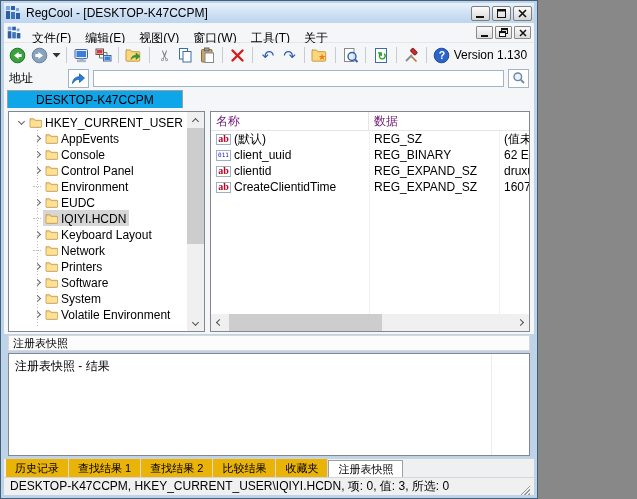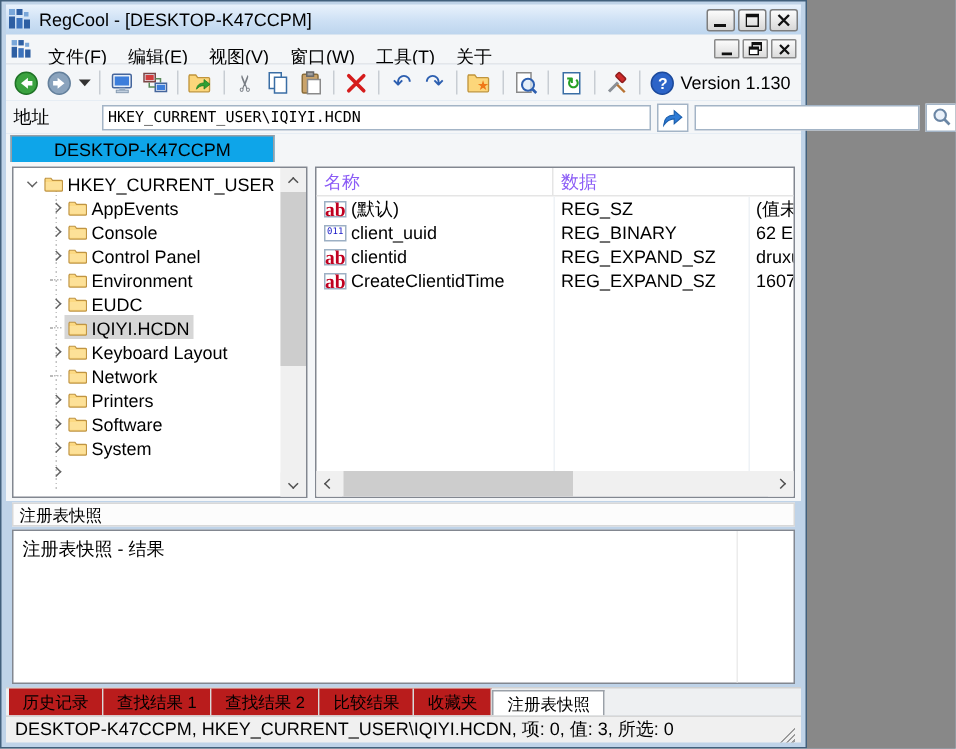--- a/index.html
+++ b/index.html
@@ -66,50 +66,50 @@
   .row-content{display:flex;align-items:center;gap:3px;padding:0 3px 0 2px;height:16px;}
   .tree-row.selected .row-content{background:#d6d6d6;}
   .tree-label{padding-top:1px;}
   .tree-vscroll{width:17px;flex:none;background:#f0f0f0;display:flex;flex-direction:column;}
   .scroll-arrow{height:16px;width:17px;flex:none;display:flex;align-items:center;justify-content:center;background:#f0f0f0;border:none;padding:0;}
   .scroll-arrow .exp{border-color:#505050;}
   .vtrack{flex:1;position:relative;}
   .vthumb{position:absolute;left:0;right:0;top:0;height:62%;background:#cdcdcd;}
   .list-pane{flex:1;border:1px solid #828790;background:#fff;display:flex;flex-direction:column;min-width:0;}
   .list-header{flex:none;height:19px;display:flex;align-items:center;border-bottom:1px solid #e5e5e5;}
-  .hcell{padding:0 5px;height:100%;display:flex;align-items:center;border-right:1px solid #e5e5e5;color:#8b5cf6;}
+  .hcell{padding:0 5px;height:100%;display:flex;align-items:center;border-right:1px solid #e5e5e5;color:#701a75;}
   .col-name{width:158px;flex:none;}
   .col-type{width:130px;flex:none;}
   .col-data{flex:1;border-right:none;min-width:0;}
   .list-body{flex:1;position:relative;overflow:hidden;}
   .gridline{position:absolute;top:0;bottom:0;width:1px;background:#eef2f6;}
   .g1{left:158px;} .g2{left:288px;}
   .list-row{height:16px;display:flex;align-items:center;position:relative;}
   .cell{padding:0 5px;display:flex;align-items:center;gap:3px;overflow:hidden;white-space:nowrap;}
   .vicon{flex:none;width:15px;height:11px;border:1px solid #9db0c4;background:#fff;
-    display:flex;align-items:center;justify-content:center;font-size:13px;line-height:1;}
+    display:flex;align-items:center;justify-content:center;font-size:10px;line-height:1;}
   .vicon.str{color:#c00020;font-weight:bold;font-family:"Liberation Serif",serif;}
   .vicon.bin{color:#1919c8;font-family:"DejaVu Sans Mono",monospace;font-size:6px;letter-spacing:0;}
   .list-hscroll{flex:none;height:17px;background:#f0f0f0;display:flex;}
   .hs-arrow{width:17px;height:17px;flex:none;display:flex;align-items:center;justify-content:center;background:#f0f0f0;border:none;padding:0;}
   .hs-arrow .exp{border-color:#505050;}
   .exp.left{transform:rotate(-135deg);}
   .htrack{flex:1;position:relative;}
   .hthumb{position:absolute;top:0;bottom:0;left:1px;width:54%;background:#cdcdcd;}
   
   .snapshot-caption{flex:none;height:16px;margin:1px 4px 0 4px;background:#fcfcfc;border:1px solid #d8d8d8;
     display:flex;align-items:center;padding:0 4px;font-size:11px;}
   .snapshot-panel{flex:none;height:103px;margin:2px 4px;border:1px solid #828790;background:#fff;
     position:relative;padding:4px 6px;}
   .snapshot-divider{position:absolute;left:482px;top:0;bottom:0;width:1px;background:#ececec;}
   
   .bottom-tabs{flex:none;height:19px;display:flex;align-items:stretch;background:#eef0f2;
     border-top:1px solid #d2d2d2;padding-left:2px;}
   .btab{padding:0 9px;display:flex;align-items:center;font-size:11px;border-right:1px solid #d9d9d9;
-    background:#b91c1c;white-space:nowrap;cursor:default;}
+    background:#eab308;white-space:nowrap;cursor:default;}
   .btab.active{background:#fff;border:1px solid #9aa0a8;border-bottom:none;margin-top:1px;}
   
   .statusbar{flex:none;height:18px;display:flex;align-items:center;background:#f0f0f0;
     border-top:1px solid #d6d6d6;padding:0 4px 0 6px;}
   .grip{margin-left:auto;width:11px;height:11px;align-self:flex-end;
     background:linear-gradient(135deg,transparent 0 55%,#9a9a9a 55% 62%,transparent 62% 72%,#9a9a9a 72% 79%,transparent 79% 89%,#9a9a9a 89% 96%,transparent 96%);}
 </style>
 </head>
 <body>
 
@@ -292,21 +292,20 @@
         <svg width="17" height="17" viewBox="0 0 17 17">
           <circle cx="8.5" cy="8.5" r="7.3" fill="#2c64c8" stroke="#1c4a9c"></circle>
           <text x="5.7" y="12.3" font-size="10.5" font-weight="bold" fill="#fff">?</text>
         </svg>
       </button>
     <span class="version">Version 1.130</span>
   </div>
 
   <div class="addressbar">
     <span class="addr-label">地址</span>
-    <input class="addr-input" type="text" value="HKEY_CURRENT_USER\IQIYI.HCDN" style="">
     <button class="icon-btn">
         <svg width="15" height="13" viewBox="0 0 15 13">
           <path d="M1.5 11.5C1.8 6.8 4.6 4.8 8.5 4.8V1.8l5 4.3-5 4.3V7.3c-3 0-5 1.2-7 4.2z" fill="#2d7bd6" stroke="#1b5fae" stroke-width="0.8"></path>
         </svg>
       </button>
     <input class="addr-search" type="text" value="" style="">
     <button class="icon-btn">
         <svg width="14" height="14" viewBox="0 0 14 14">
           <circle cx="5.8" cy="5.8" r="3.8" fill="#eaf1fa" stroke="#5b7globe" stroke-width="0"></circle>
           <circle cx="5.8" cy="5.8" r="3.8" fill="#eaf1fa" stroke="#5b7globe"></circle>
@@ -477,20 +476,27 @@
                 <path d="M1 2h4.3l1.2 1.6H13c.4 0 .7.3.7.7v6.2c0 .4-.3.8-.7.8H1.7c-.4 0-.7-.3-.7-.8V2.8C1 2.3 1.3 2 1.7 2z" fill="#fcd982" stroke="#c09543" stroke-width="0.9"></path>
                 <path d="M1.5 4.7h11.8v5.6H1.5z" fill="#fde9ad" opacity="0.5"></path>
               </svg>
               <span class="tree-label">System</span>
             </span>
           </div>
           <div class="tree-row">
             <span class="tree-spacer" style="width: 18px;"></span>
             <span class="expbox">
               <span class="exp right"></span>
+            </span>
+            <span class="row-content">
+              <svg viewBox="0 0 14 12" width="13" height="11">
+                <path d="M1 2h4.3l1.2 1.6H13c.4 0 .7.3.7.7v6.2c0 .4-.3.8-.7.8H1.7c-.4 0-.7-.3-.7-.8V2.8C1 2.3 1.3 2 1.7 2z" fill="#fcd982" stroke="#c09543" stroke-width="0.9"></path>
+                <path d="M1.5 4.7h11.8v5.6H1.5z" fill="#fde9ad" opacity="0.5"></path>
+              </svg>
+              <span class="tree-label">Volatile Environment</span>
             </span>
           </div>
         </div>
       <div class="tree-vscroll">
         <button class="scroll-arrow">
             <span class="exp" style="transform:rotate(-45deg);margin-top:2px;"></span>
           </button>
         <div class="vtrack">
             <div class="vthumb"></div>
           </div>

